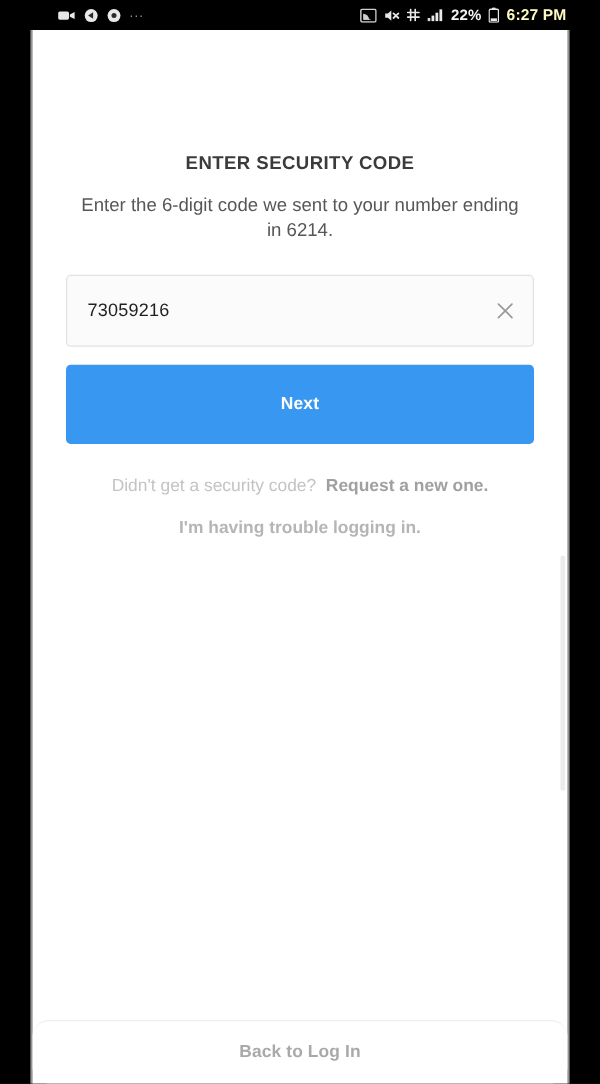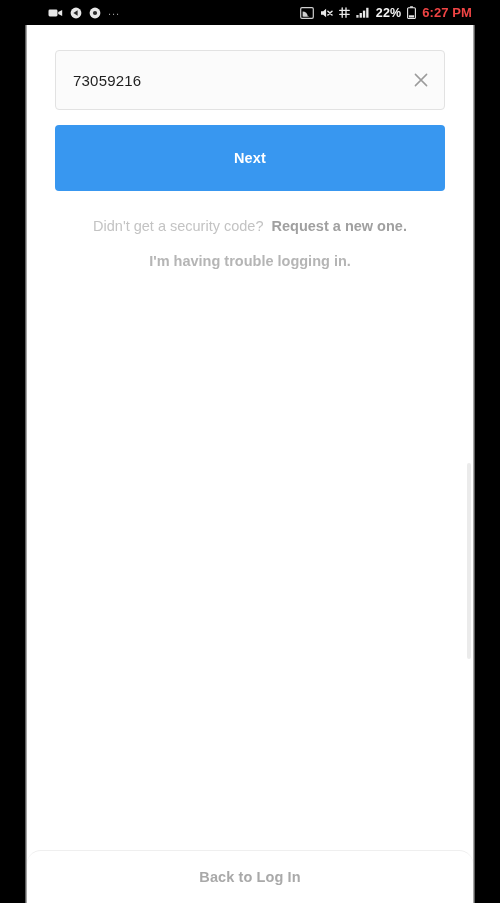--- a/index.html
+++ b/index.html
@@ -70,21 +70,21 @@
   .sb-text {
     font-size: 12.5px;
     font-weight: 700;
     color: #f4f4f4;
     letter-spacing: 0.1px;
     white-space: nowrap;
   }
   .sb-clock {
     font-size: 13px;
     font-weight: 700;
-    color: #ef4444;
+    color: #fef9c3;
     letter-spacing: 0.1px;
     white-space: nowrap;
   }
 
   
   .screen {
     position: absolute;
     left: 27px;
     top: 25px;
     width: 446px;
@@ -323,21 +323,23 @@
     </div>
   </div>
 
   <div class="screen-edge-l"></div>
   <div class="screen-edge-r"></div>
 
   <div class="screen">
 
     <div class="content">
 
-
+      <h1 class="title">ENTER SECURITY CODE</h1>
+
+      <p class="subtitle">Enter the 6-digit code we sent to your number ending in 6214.</p>
 
       <div class="field-wrap">
         <input class="code-input" type="text" value="73059216" style="">
         <button class="clear-btn">
           <span>
             <svg width="18" height="18" viewBox="0 0 18 18" aria-hidden="true">
               <path d="M3.4 3.4 L14.6 14.6 M14.6 3.4 L3.4 14.6" stroke="#9b9b9b" stroke-width="1.5" stroke-linecap="round"></path>
             </svg>
           </span>
         </button>

